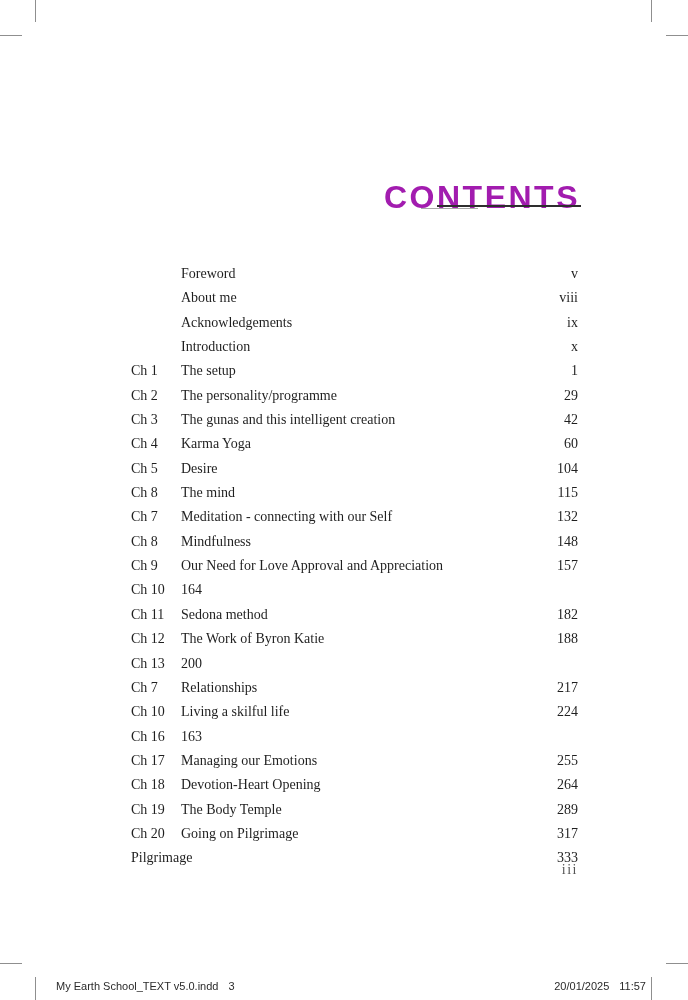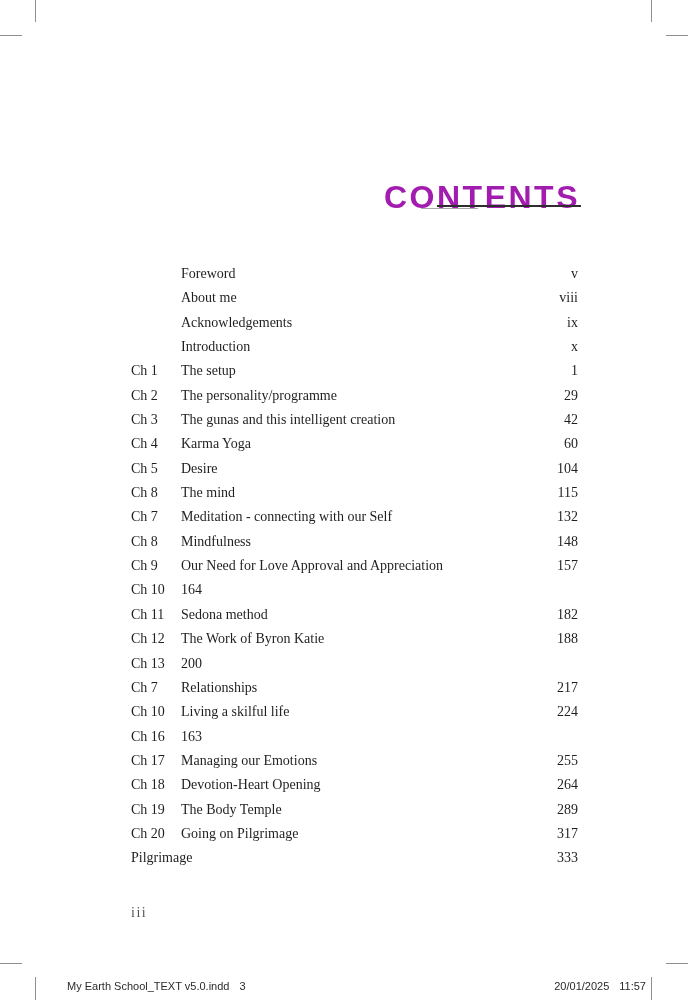--- a/index.html
+++ b/index.html
@@ -81,38 +81,38 @@
     width: 0;
     flex: 0 0 0;
   }
   .toc-title { flex: 1 1 auto; overflow: visible; }
   .toc-page  { flex: 0 0 auto; text-align: right; }
 
   
   .folio {
     position: absolute;
     left: 131px;
-    top: 905px;
+    top: 862px;
     width: 447px;
-    text-align: left;
+    text-align: right;
     font-size: 14px;
     letter-spacing: 1.5px;
     color: #555555;
   }
 
   
   .slug {
     position: absolute;
     top: 980px;
     font-family: "Liberation Sans", sans-serif;
     font-size: 11px;
     color: #2b2b2b;
     white-space: nowrap;
   }
-  .slug-left  { left: 67px; }
+  .slug-left  { left: 56px; }
   .slug-right { right: 42px; margin-left: 12px; }
   .slug .gap  { display: inline-block; width: 10px; }
 </style>
 </head>
 <body>
 
 <div class="sheet">
 
   <div class="crop tl-v"></div>
   <div class="crop tl-h"></div>

